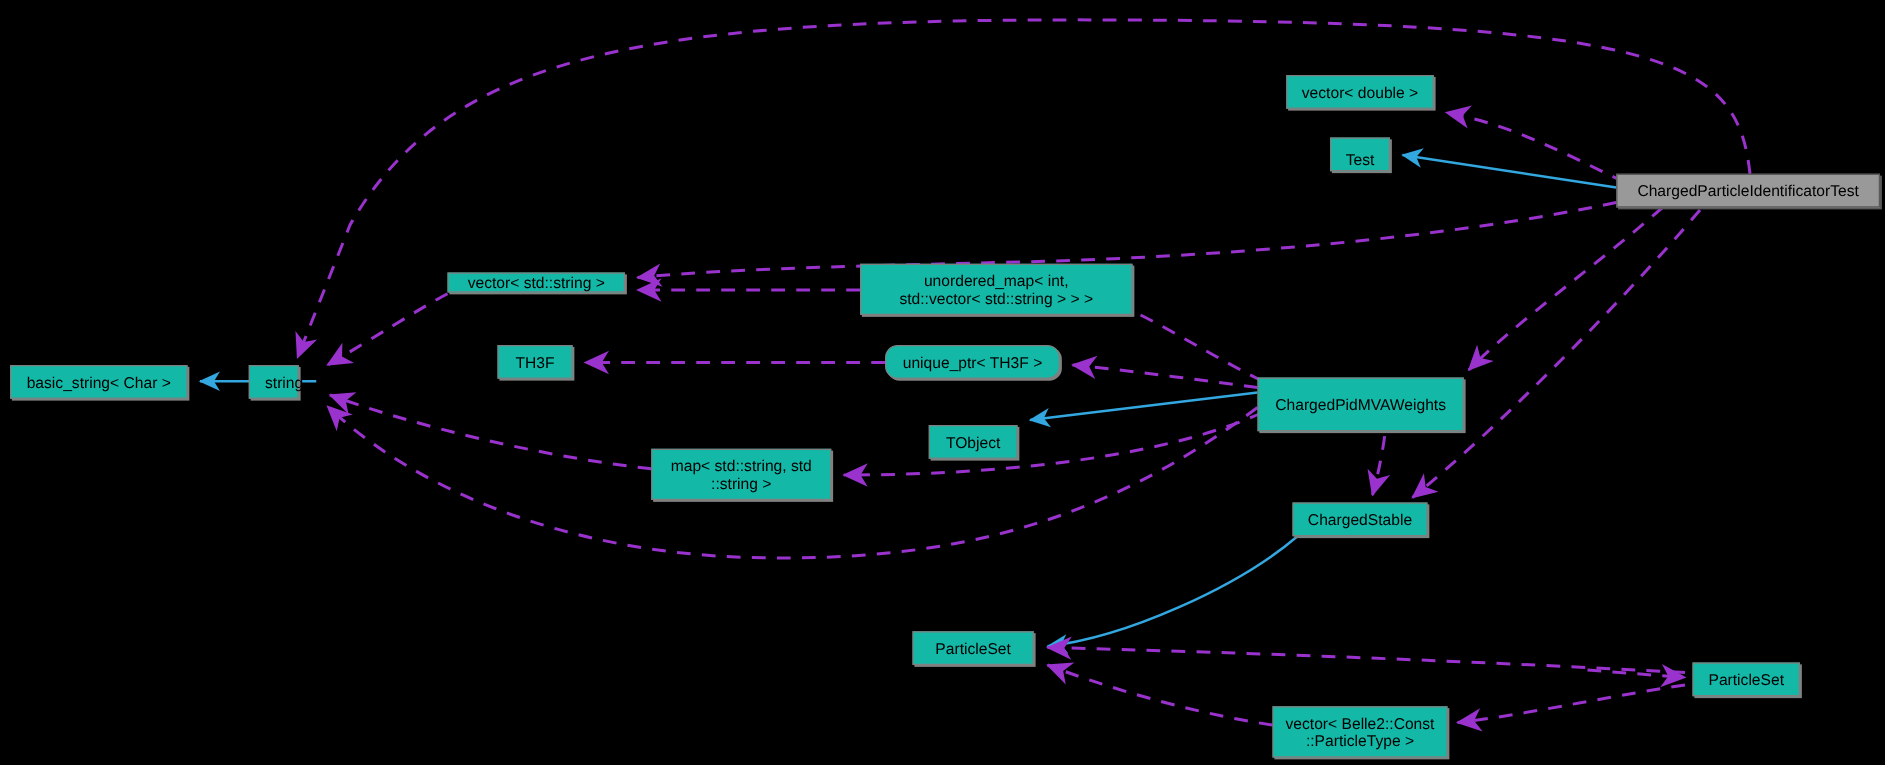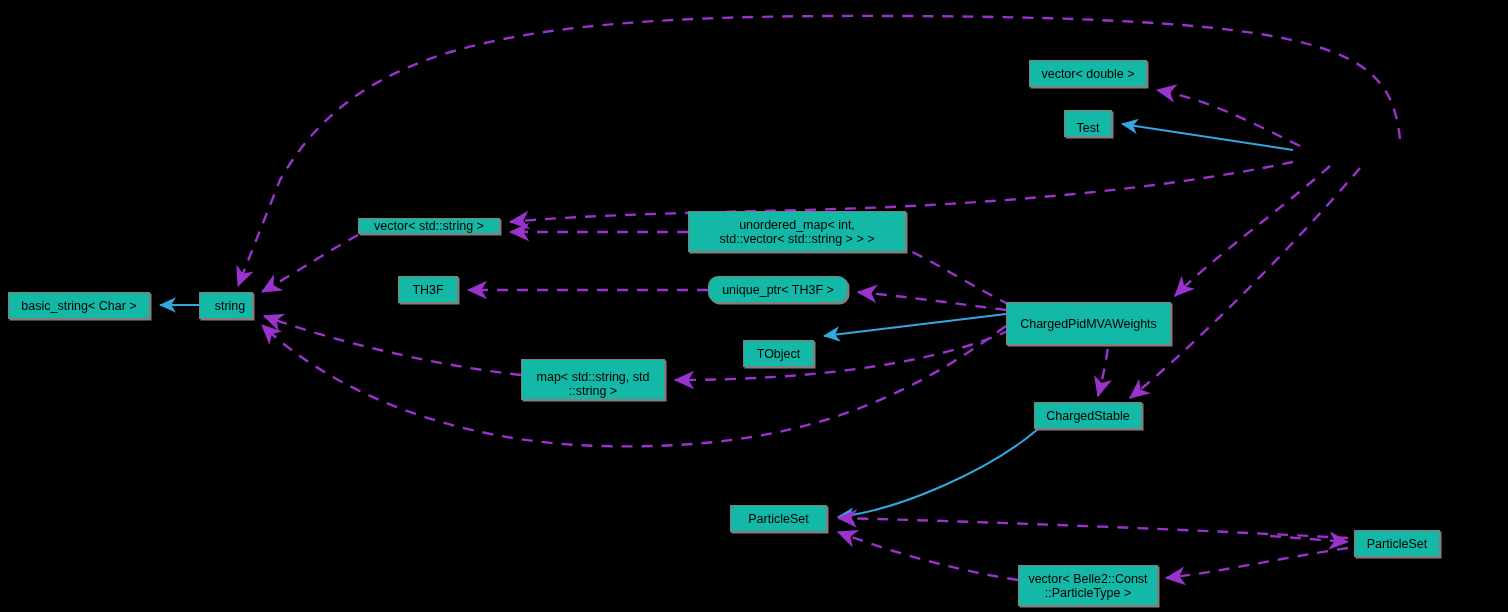--- a/index.html
+++ b/index.html
@@ -106,30 +106,30 @@
     </g>
 
     <g fill="none" stroke="#9a32cd" stroke-width="2.4" stroke-dasharray="11,9" marker-end="url(#ah-purple)">
       <path d="M 1270,536 L 1348,542"></path>
     </g>
   </svg>
 
   <div class="node" style="left: 8px; top: 292px; width: 142px; height: 27px;">
     <span class="node-label">basic_string&lt; Char &gt;</span>
   </div>
-  <div class="node" style="left: 199px; top: 292px; width: 54px; height: 27px; padding-left: 12px;">
+  <div class="node" style="left: 199px; top: 292px; width: 40px; height: 27px; padding-left: 12px;">
     <span class="node-label">string</span>
   </div>
   <div class="node" style="left: 358px; top: 218px; width: 142px; height: 16px;">
     <span class="node-label">vector&lt; std::string &gt;</span>
   </div>
   <div class="node" style="left: 398px; top: 276px; width: 60px; height: 27px;">
     <span class="node-label">TH3F</span>
   </div>
-  <div class="node" style="left: 521px; top: 359px; width: 144px; height: 41px; align-items: flex-end;">
+  <div class="node" style="left: 521px; top: 359px; width: 144px; height: 41px;">
     <span class="node-label">map&lt; std::string, std
 ::string &gt;</span>
   </div>
   <div class="node" style="left: 688px; top: 211px; width: 218px; height: 41px;">
     <span class="node-label">unordered_map&lt; int,
  std::vector&lt; std::string &gt; &gt; &gt;</span>
   </div>
   <div class="node" style="left: 708px; top: 276px; width: 140px; height: 27px; border-radius: 10px;">
     <span class="node-label">unique_ptr&lt; TH3F &gt;</span>
   </div>
@@ -151,14 +151,17 @@
   <div class="node" style="left: 1034px; top: 402px; width: 108px; height: 27px;">
     <span class="node-label">ChargedStable</span>
   </div>
   <div class="node" style="left: 1018px; top: 565px; width: 140px; height: 41px;">
     <span class="node-label">vector&lt; Belle2::Const
 ::ParticleType &gt;</span>
   </div>
   <div class="node" style="left: 1354px; top: 530px; width: 86px; height: 27px;">
     <span class="node-label">ParticleSet</span>
   </div>
+  <div class="node highlight" style="left: 1293px; top: 139px; width: 211px; height: 27px;">
+    <span class="node-label">ChargedParticleIdentificatorTest</span>
+  </div>
 
 </div>
 
 </body></html>

